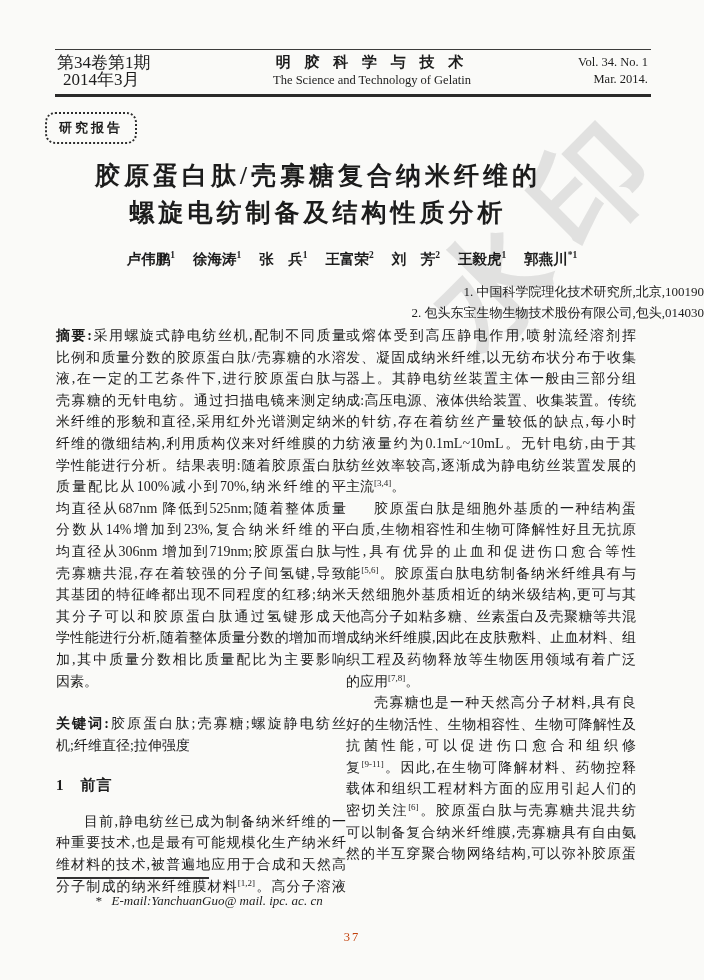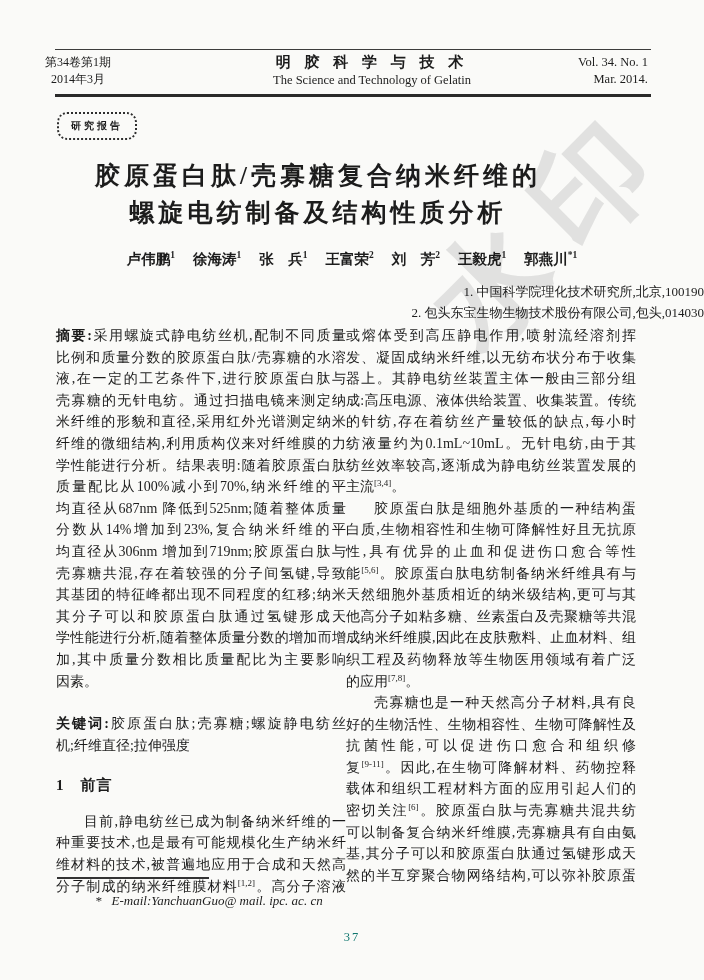--- a/index.html
+++ b/index.html
@@ -19,32 +19,32 @@
     transform:rotate(-45deg);
     font-size:115px;font-weight:700;
     letter-spacing:28px;
     color:rgba(170,170,170,0.30);
     white-space:nowrap;
     user-select:none;
   }
   
   .rule-top{left:55px;top:49px;width:596px;height:1px;background:#3c3c3c;}
   .rule-bottom{left:55px;top:94px;width:596px;height:3px;background:#2a2a2a;}
-  .hdr-left{left:45px;top:54px;font-size:12px;line-height:17px;}
+  .hdr-left{left:57px;top:54px;font-size:17px;line-height:17px;}
   .hdr-left .l2{padding-left:6px;}
   .hdr-center{left:0;top:53px;width:704px;text-align:center;padding-left:20px;}
   .hdr-center .cn{font-size:15px;font-weight:700;letter-spacing:5px;}
   .hdr-center .en{font-size:12.5px;margin-top:1px;}
   .hdr-right{right:56px;top:54px;font-size:12.5px;line-height:17px;text-align:right;}
   
   .badge{
-    left:57px;top:112px;
+    left:45px;top:112px;
     border:2px dotted #2e2e2e;border-radius:10px;
     padding:5px 12px;
-    font-size:10px;font-weight:700;letter-spacing:3px;
+    font-size:13px;font-weight:700;letter-spacing:3px;
     background:transparent;
   }
   
   .title{left:0;top:157px;width:636px;text-align:center;
     font-size:25px;font-weight:700;letter-spacing:4px;line-height:37px;}
   
   .authors{left:0;top:250px;width:704px;text-align:center;font-size:14.5px;font-weight:700;}
   .authors .author{margin:0 9px;white-space:nowrap;}
   .authors sup{font-size:9.5px;font-weight:700;}
   
@@ -57,21 +57,21 @@
   .tline.ind{text-indent:2em;}
   .tline.gap{margin-top:21px;}
   .tline.head{font-weight:700;font-size:15px;text-align-last:left;margin:19px 0 14px 0;letter-spacing:1px;}
   .tline b{font-weight:700;}
   .tline sup{font-size:9px;line-height:0;vertical-align:5px;letter-spacing:0;}
   
   .fn-rule{left:57px;top:877px;width:152px;height:1.5px;background:#333;}
   .fn-text{left:57px;top:893px;width:340px;font-size:13px;font-style:italic;}
   .fn-text .star{padding-left:38px;padding-right:10px;}
   
-  .pageno{left:0;top:930px;width:704px;text-align:center;font-size:12.5px;letter-spacing:2px;color:#0f766e;}
+  .pageno{left:0;top:930px;width:704px;text-align:center;font-size:12.5px;letter-spacing:2px;color:#c2410c;}
 </style>
 </head>
 <body>
 
 <div class="watermark">水印</div>
 
 <div class="layer rule-top"></div>
 
 <div class="layer hdr-left">
   <div class="l1">第34卷第1期</div>
@@ -149,21 +149,20 @@
       <div class="tline">成纳米纤维膜,因此在皮肤敷料、止血材料、组</div>
       <div class="tline">织工程及药物释放等生物医用领域有着广泛</div>
       <div class="tline end">的应用<sup>[7,8]</sup>。</div>
       <div class="tline ind">壳寡糖也是一种天然高分子材料,具有良</div>
       <div class="tline">好的生物活性、生物相容性、生物可降解性及</div>
       <div class="tline">抗菌性能,可以促进伤口愈合和组织修</div>
       <div class="tline">复<sup>[9-11]</sup>。因此,在生物可降解材料、药物控释</div>
       <div class="tline">载体和组织工程材料方面的应用引起人们的</div>
       <div class="tline">密切关注<sup>[6]</sup>。胶原蛋白肽与壳寡糖共混共纺</div>
       <div class="tline">可以制备复合纳米纤维膜,壳寡糖具有自由氨</div>
-      <div class="tline">基,其分子可以和胶原蛋白肽通过氢键形成天</div>
       <div class="tline">然的半互穿聚合物网络结构,可以弥补胶原蛋</div>
     </div>
 </div>
 
 <div class="layer fn-rule"></div>
 <div class="layer fn-text">
   <span class="star">*</span><span>E-mail:YanchuanGuo@ mail. ipc. ac. cn</span>
 </div>
 
 <div class="layer pageno">37</div>

